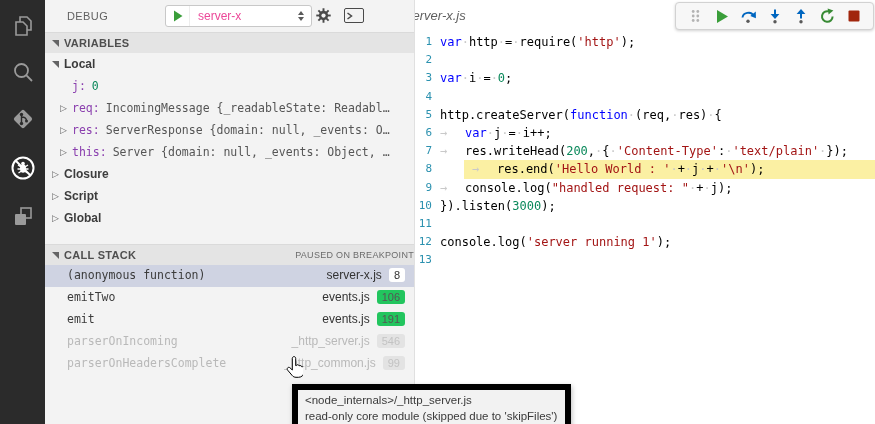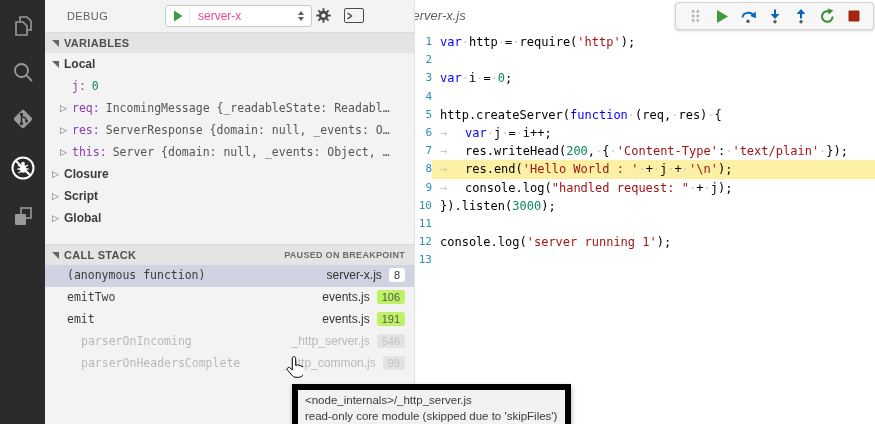--- a/index.html
+++ b/index.html
@@ -17,55 +17,55 @@
   .launch { position:absolute; left:120px; top:5px; width:147px; height:22px; background:#fff; border:1px solid #c8c8c8; border-radius:3px; display:flex; align-items:center; cursor:pointer; }
   .launch-play { width:24px; height:100%; display:flex; align-items:center; justify-content:center; border-right:1px solid #ededed; }
   .launch-label { flex:1; font-size:12px; color:#ec4899; padding-left:8px; }
   .spin { width:18px; display:flex; flex-direction:column; align-items:center; gap:2px; padding-right:2px; }
   .spin .up { width:0; height:0; border-left:3.5px solid transparent; border-right:3.5px solid transparent; border-bottom:4.5px solid #5a5a5a; }
   .spin .dn { width:0; height:0; border-left:3.5px solid transparent; border-right:3.5px solid transparent; border-top:4.5px solid #5a5a5a; }
   .hdr-gear { position:absolute; left:270px; top:7px; cursor:pointer; }
   .hdr-console { position:absolute; left:299px; top:8px; width:20px; height:15px; border:1px solid #4a4a4a; border-radius:2px; cursor:pointer; display:flex; align-items:center; }
 
   .sec { height:21px; background:var(--c-sechd,#e4e4e4); border-top:1px solid #dadada; display:flex; align-items:center; padding-left:6px; font-size:11px; font-weight:bold; color:#4f4f4f; letter-spacing:.3px; cursor:pointer; }
-  .sec .paused { margin-left:auto; font-size:9px; font-weight:bold; color:#6b6b6b; padding-right:9px; }
+  .sec .paused { margin-left:auto; font-size:9px; font-weight:normal; color:#6b6b6b; }
 
   .tw-exp { width:0; height:0; border-top:7px solid #646465; border-left:7px solid transparent; margin:0 5px 0 1px; flex:none; }
   .tw-col { font-size:9px; color:#646465; margin:0 4px 0 0; flex:none; width:9px; text-align:center; }
   .tw-col::before { content:"▷"; }
   .tw-sp { width:13px; flex:none; }
 
   .var-list { }
   .tree-row { height:22px; display:flex; align-items:center; padding-left:6px; overflow:hidden; white-space:pre; cursor:pointer; }
   .tree-row.item { padding-left:14px; }
   .scope-label { font-size:12px; font-weight:bold; color:#3c3c3c; }
   .var-name { font-family:"DejaVu Sans Mono", monospace; font-size:11.5px; color:var(--c-varname,#8a3fae); }
   .var-val { font-family:"DejaVu Sans Mono", monospace; font-size:11.5px; color:#555; margin-left:6px; overflow:hidden; text-overflow:clip; }
   .var-val.num { color:var(--c-number,#09885a); }
   .spacer { height:15px; }
 
   .stack-row { height:22px; display:flex; align-items:center; padding:0 9px 3px 22px; cursor:pointer; }
   .stack-row .fn { font-family:"DejaVu Sans Mono", monospace; font-size:11.5px; color:#3b3b3b; flex:1; overflow:hidden; white-space:pre; }
   .stack-row .file { font-size:12px; color:#333; margin-right:7px; white-space:pre; }
-  .stack-row .badge { background:#bef264; color:#555; border-radius:3px; padding:1px 5px; font-size:11px; min-width:12px; text-align:center; }
+  .stack-row .badge { background:#22c55e; color:#555; border-radius:3px; padding:1px 5px; font-size:11px; min-width:12px; text-align:center; }
   .stack-row.selected { background:var(--c-selframe,#cfd3e2); }
   .stack-row.selected .badge { background:#fff; color:#333; }
-  .stack-row.dimmed .fn, .stack-row.dimmed .file { color:#b9b9b9;margin-left:14px; }
+  .stack-row.dimmed .fn, .stack-row.dimmed .file { color:#b9b9b9; }
   .stack-row.dimmed .badge { background:#e3e3e3; color:#c3c3c3; }
 
   
   .editor { position:absolute; left:390px; top:0; right:0; height:424px; background:#fff; }
   .editor-title { position:absolute; left:16px; top:8px; font-size:13px; font-style:italic; color:#5f5f5f; }
   .code { position:absolute; left:0; top:33px; right:0; }
   .code-line { position:relative; height:18.2px; line-height:18.2px; display:flex; font-family:"DejaVu Sans Mono", monospace; font-size:12px; white-space:pre; }
   .glyph { width:22px; flex:none; position:relative; }
   .glyph svg { position:absolute; left:4px; top:3px; }
   .lnum { width:20px; flex:none; text-align:right; font-size:11px; color:var(--c-lnum,#2b91af); }
   .ltext { flex:1; padding-left:8px; color:#000; }
-  .code-line.hl .ltext { background:var(--c-hline,#fbf0a3); }
+  .code-line.hl .ltext { background:var(--c-hline,#fbf0a3);margin-left:32px; }
   .tok.kw { color:var(--c-keyword,#0000ff); }
   .tok.str { color:var(--c-string,#a31515); }
   .tok.num { color:var(--c-number,#09885a); }
   .tok.df { color:#000; }
   .tok.ws { color:#c9c9c9; }
   .tok.tab { color:#c9c9c9; display:inline-block; width:25px; }
 
   
   .dbg-toolbar { position:absolute; top:2px; right:1px; width:199px; height:28px; background:#f7f7f7; border:1px solid #d2d2d2; border-radius:4px; box-shadow:0 1px 3px rgba(0,0,0,.18); display:flex; align-items:center; justify-content:space-between; padding:0 8px; z-index:20; }
   .tb-btn { width:22px; height:22px; display:flex; align-items:center; justify-content:center; cursor:pointer; }

